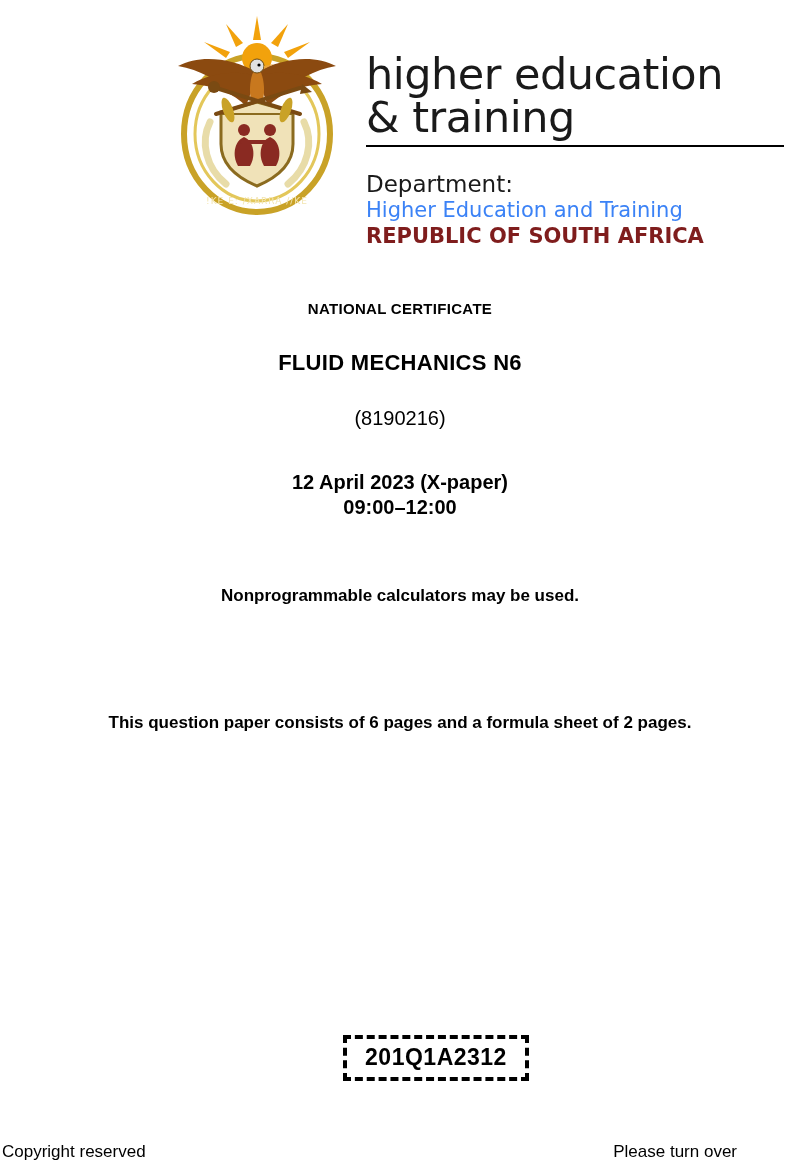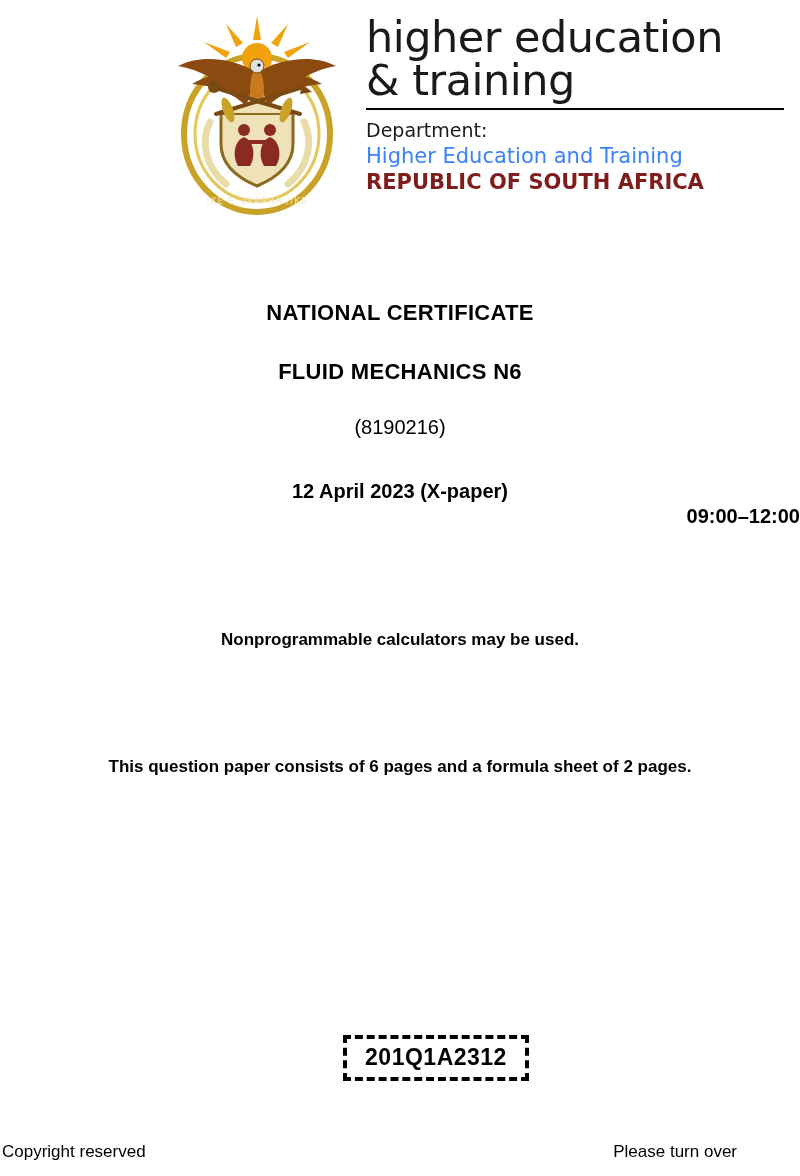--- a/index.html
+++ b/index.html
@@ -41,31 +41,32 @@
   }
 
   .dept-title {
     font-family: "DejaVu Sans", sans-serif;
     font-size: 43px;
     line-height: 43px;
     font-weight: 400;
     letter-spacing: -0.5px;
     color: #1a1a1a;
     white-space: pre-line;
+    margin-top: 37px;
   }
   .dept-rule {
     margin-top: 6px;
     border-top: 2.5px solid #000;
     width: 418px;
   }
   .dept-line1 {
     font-family: "DejaVu Sans", sans-serif;
-    font-size: 19px;
-    line-height: 26px;
-    margin-top: 7px;
+    font-size: 23px;
+    line-height: 26px;
+    margin-top: 24px;
     color: #1a1a1a;
   }
   .dept-line2 {
     font-family: "DejaVu Sans", sans-serif;
     font-size: 21px;
     line-height: 26px;
     color: #3b82f6;
   }
   .dept-line3 {
     font-family: "DejaVu Sans", sans-serif;
@@ -77,21 +78,21 @@
 
   
   .titles {
     position: absolute;
     top: 300px;
     left: 0;
     width: 800px;
     text-align: center;
   }
   .t-cert {
-    font-size: 22px;
+    font-size: 15px;
     font-weight: bold;
     letter-spacing: 0.3px;
   }
   .t-subject {
     font-size: 22px;
     font-weight: bold;
     margin-top: 33px;
     letter-spacing: 0.3px;
   }
   .t-code {
@@ -101,26 +102,25 @@
   }
   .t-date {
     font-size: 20px;
     font-weight: bold;
     margin-top: 41px;
   }
   .t-time {
     font-size: 20px;
     font-weight: bold;
     margin-top: 2px;
-    text-align: right;
   }
   .t-calc {
     font-size: 17px;
     font-weight: bold;
-    margin-top: 102px;
+    margin-top: 67px;
   }
   .t-pages {
     font-size: 17px;
     font-weight: bold;
     margin-top: 107px;
   }
 
   
   .code-box-wrap {
     position: absolute;

